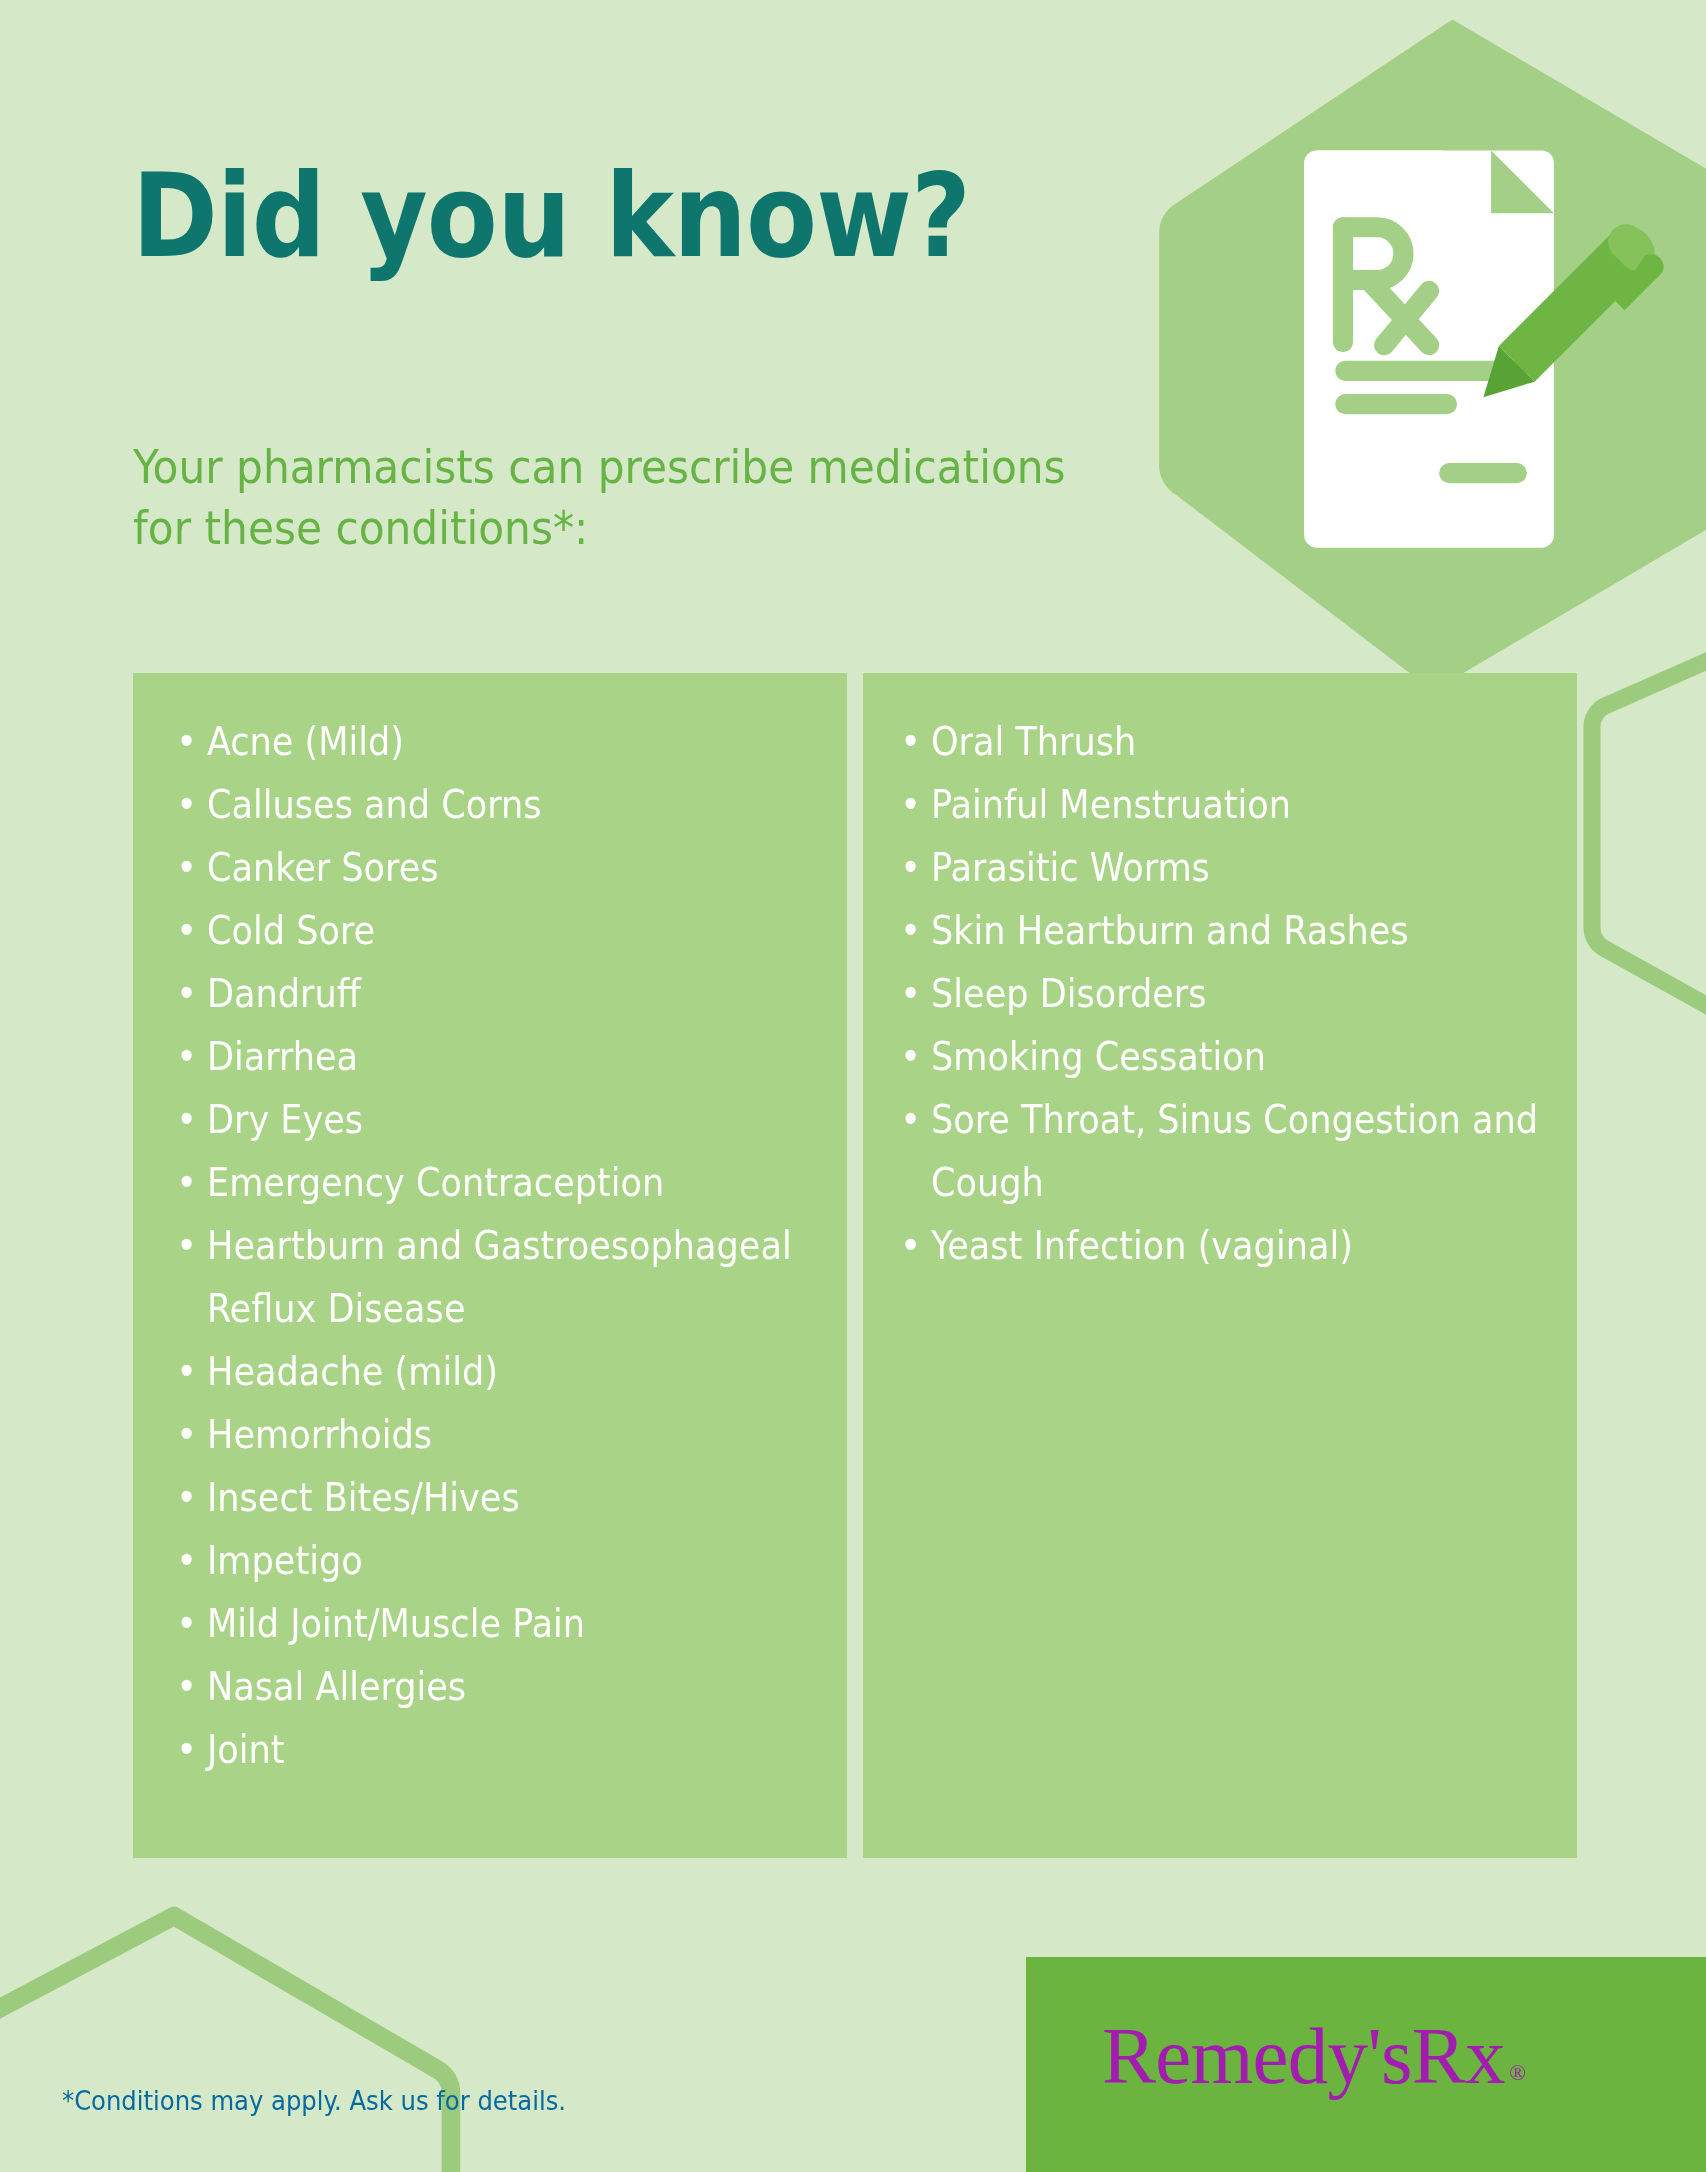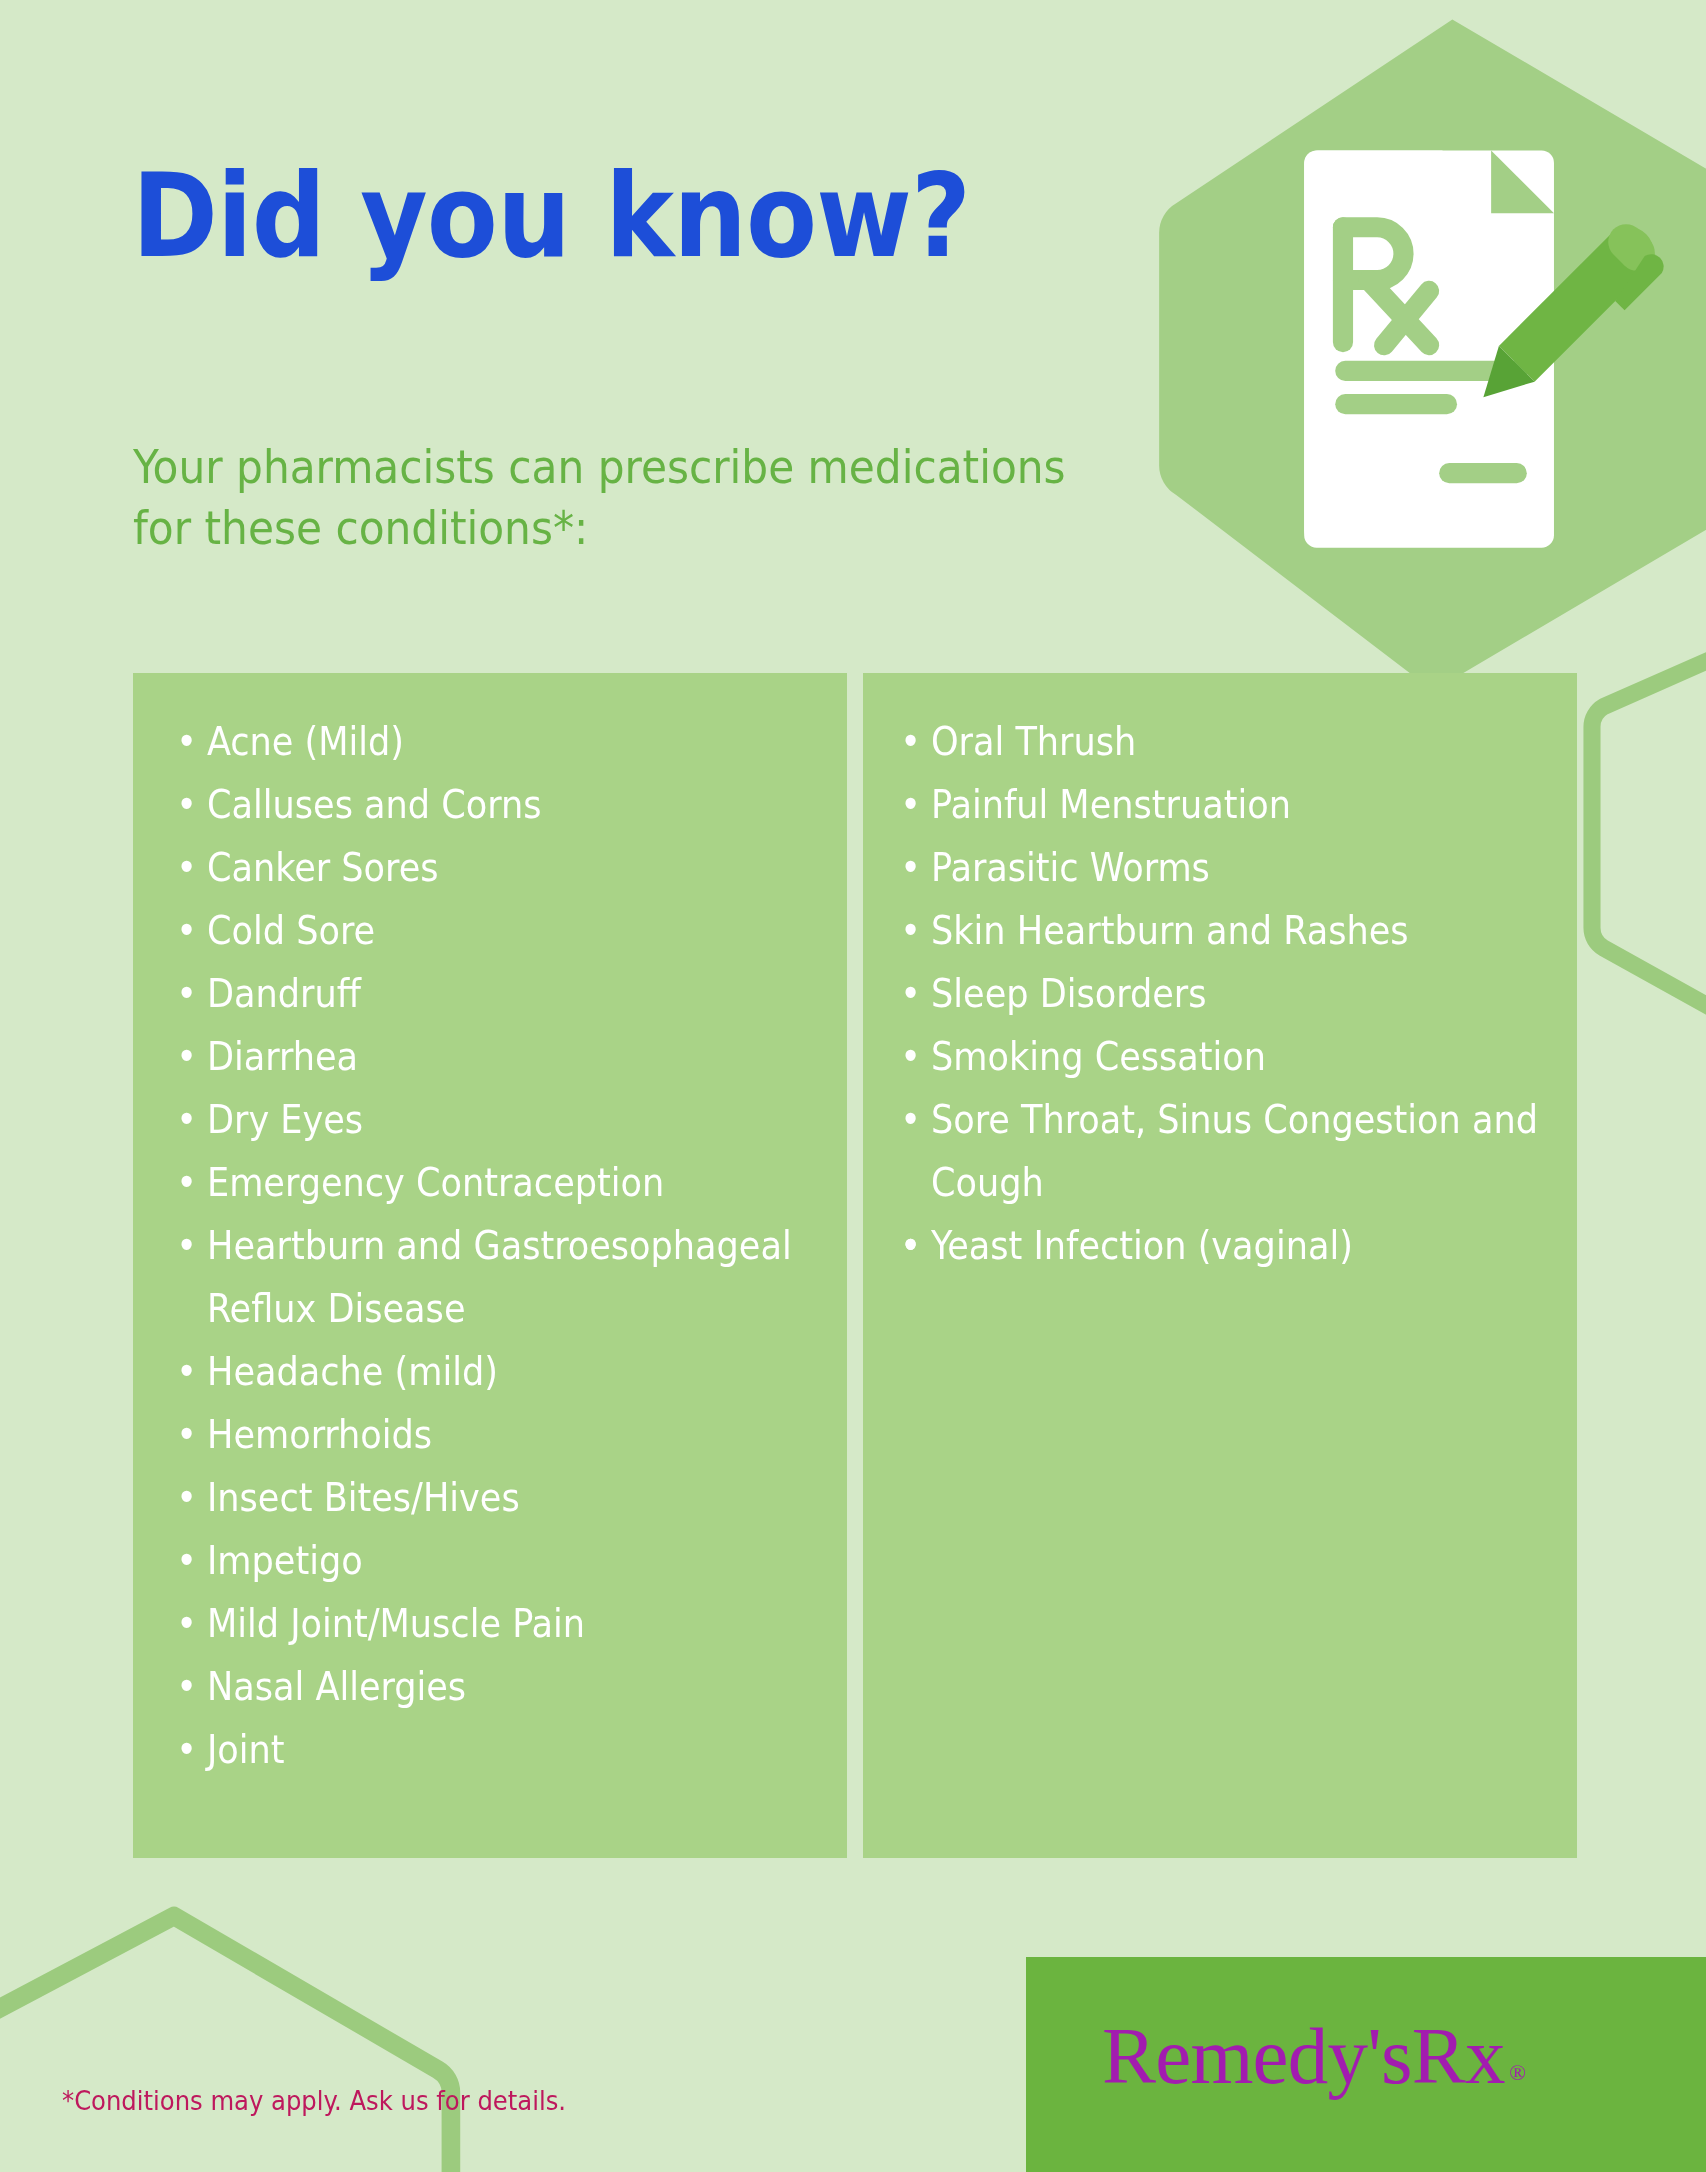--- a/index.html
+++ b/index.html
@@ -24,21 +24,21 @@
     pointer-events: none;
   }
 
   
   .headline {
     position: absolute;
     left: 132px;
     top: 159px;
     font-size: 115px;
     font-weight: 700;
-    color: #1d4ed8;
+    color: #0f766e;
     letter-spacing: -0.8px;
     line-height: 1.0;
     white-space: nowrap;
   }
   .subhead {
     position: absolute;
     left: 133px;
     top: 436px;
     font-size: 47px;
     font-weight: 400;
@@ -79,21 +79,21 @@
     font-size: 39px;
     color: #ffffff;
   }
 
   
   .footnote {
     position: absolute;
     left: 62px;
     top: 2085px;
     font-size: 27px;
-    color: #be185d;
+    color: #0369a1;
     white-space: nowrap;
   }
   .logo-bar {
     position: absolute;
     left: 1026px;
     top: 1957px;
     width: 681px;
     height: 215px;
     background: #6bb43f;
   }

